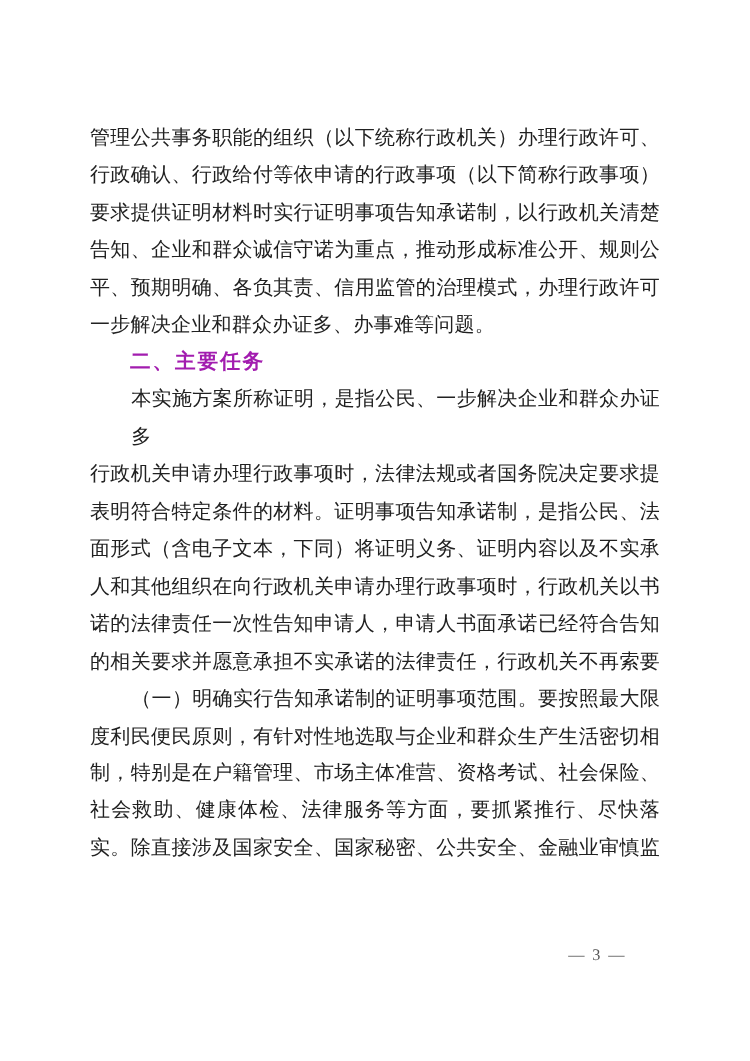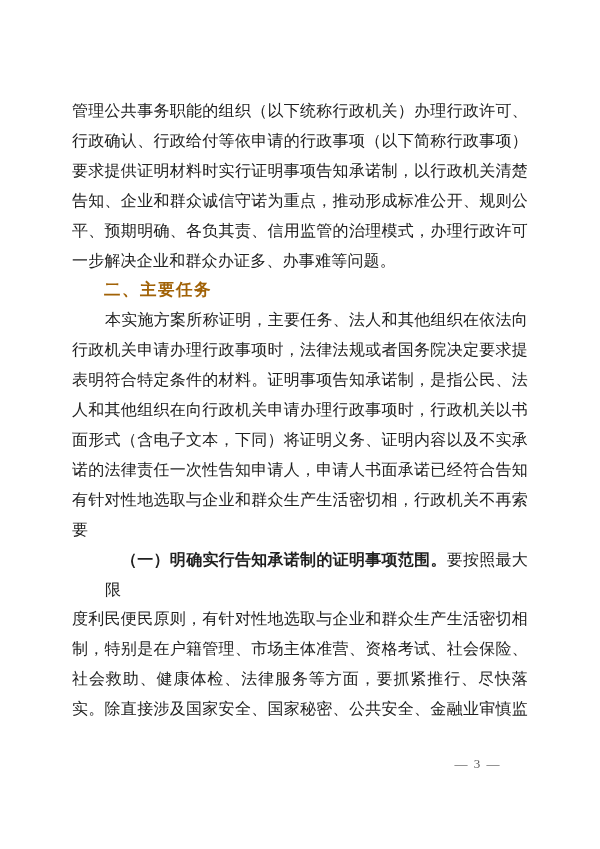--- a/index.html
+++ b/index.html
@@ -23,29 +23,29 @@
     letter-spacing: 0.2px;
   }
   .para { margin: 0; }
   .line { min-height: 29.9px; }
   .line.j {
     text-align: justify;
     text-align-last: justify;
     text-justify: inter-character;
   }
   .line.ind { padding-left: 33px; }
-  .line b { font-weight: bold; margin-left: 16px; }
+  .line b { font-weight: normal; }
   .heading {
     font-family: "Liberation Sans", "DejaVu Sans", sans-serif;
     font-weight: bold;
     font-size: 16.5px;
     line-height: 29.9px;
     padding-left: 32px;
     letter-spacing: 1.5px;
-    color: #a16207;
+    color: #a21caf;
   }
   .pagenum {
     position: absolute;
     top: 756px;
     right: 99px;
     font-size: 13px;
     letter-spacing: 1.5px;
     color: #555555;
     font-family: "Liberation Serif", "DejaVu Serif", serif;
   }
@@ -58,27 +58,27 @@
     <div class="para">
         <div class="line j">管理公共事务职能的组织（以下统称行政机关）办理行政许可、</div>
         <div class="line j">行政确认、行政给付等依申请的行政事项（以下简称行政事项）</div>
         <div class="line j">要求提供证明材料时实行证明事项告知承诺制，以行政机关清楚</div>
         <div class="line j">告知、企业和群众诚信守诺为重点，推动形成标准公开、规则公</div>
         <div class="line j">平、预期明确、各负其责、信用监管的治理模式，办理行政许可</div>
         <div class="line">一步解决企业和群众办证多、办事难等问题。</div>
       </div>
     <div class="heading">二、主要任务</div>
     <div class="para">
-        <div class="line j ind">本实施方案所称证明，主要任务、法人和其他组织在依法向</div>
+        <div class="line j ind">本实施方案所称证明，是指公民、一步解决企业和群众办证多</div>
         <div class="line j">行政机关申请办理行政事项时，法律法规或者国务院决定要求提</div>
         <div class="line j">表明符合特定条件的材料。证明事项告知承诺制，是指公民、法</div>
+        <div class="line j">面形式（含电子文本，下同）将证明义务、证明内容以及不实承</div>
         <div class="line j">人和其他组织在向行政机关申请办理行政事项时，行政机关以书</div>
-        <div class="line j">面形式（含电子文本，下同）将证明义务、证明内容以及不实承</div>
         <div class="line j">诺的法律责任一次性告知申请人，申请人书面承诺已经符合告知</div>
-        <div class="line j">有针对性地选取与企业和群众生产生活密切相，行政机关不再索要</div>
+        <div class="line j">的相关要求并愿意承担不实承诺的法律责任，行政机关不再索要</div>
       </div>
     <div class="para">
         <div class="line j ind"><b>（一）明确实行告知承诺制的证明事项范围。</b>要按照最大限</div>
         <div class="line j">度利民便民原则，有针对性地选取与企业和群众生产生活密切相</div>
         <div class="line j">制，特别是在户籍管理、市场主体准营、资格考试、社会保险、</div>
         <div class="line j">社会救助、健康体检、法律服务等方面，要抓紧推行、尽快落</div>
         <div class="line j">实。除直接涉及国家安全、国家秘密、公共安全、金融业审慎监</div>
       </div>
   </div>
   <div class="pagenum">— 3 —</div>

